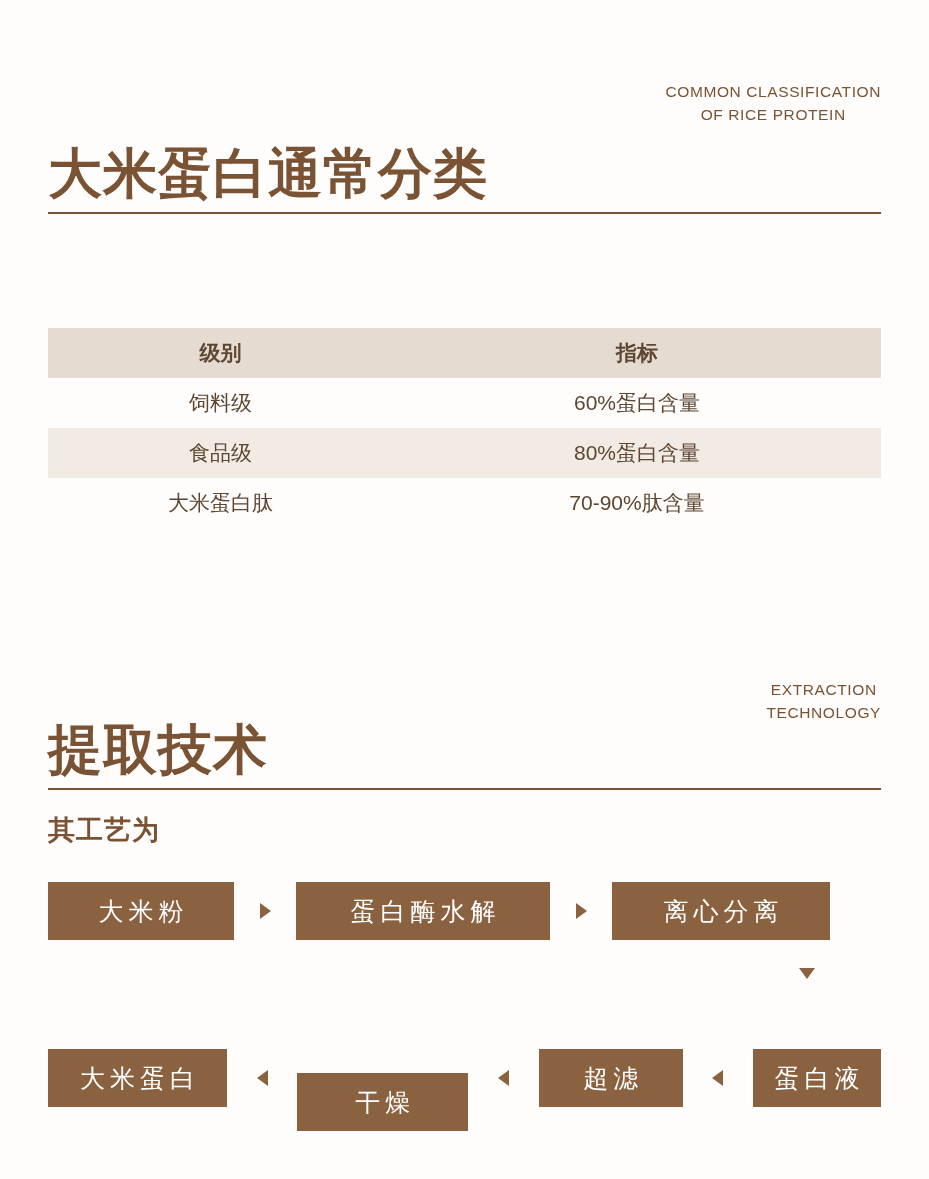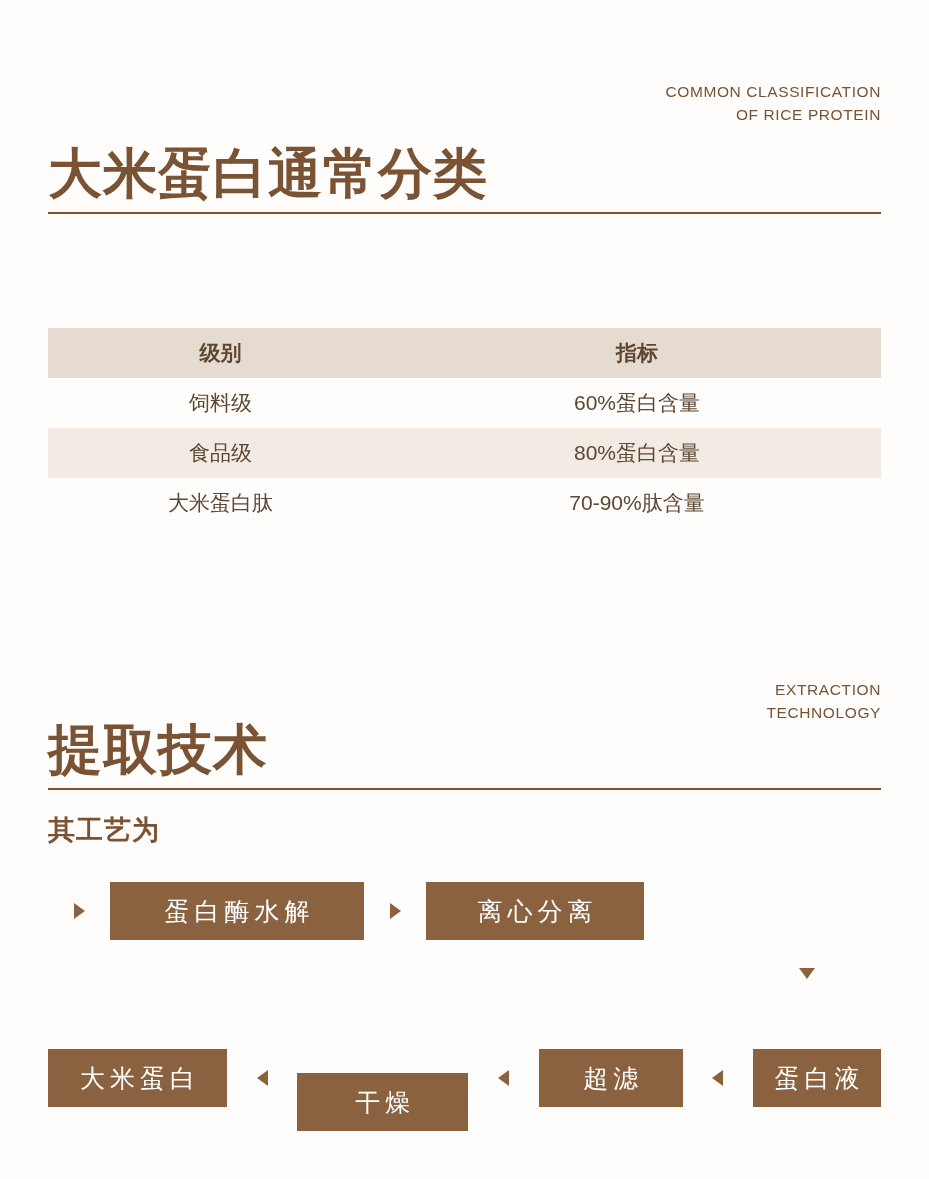--- a/index.html
+++ b/index.html
@@ -42,21 +42,21 @@
     line-height: 1;
     font-weight: bold;
     color: #7a5334;
     letter-spacing: 1px;
     font-family: "Liberation Sans", sans-serif;
   }
   .en-title {
     position: absolute;
     right: 0;
     top: 6px;
-    text-align: right;
+    text-align: center;
     font-size: 15.5px;
     line-height: 1.5;
     letter-spacing: 0.6px;
     color: #7a5334;
     font-family: "Liberation Sans", sans-serif;
   }
   .en-title.low {
     top: 28px;
   }
   .rule {
@@ -210,20 +210,21 @@
         <div>TECHNOLOGY</div>
       </div>
     </div>
     <div class="rule"></div>
   </div>
 
   <div class="proc-lead">其工艺为</div>
 
   <div class="flow flow-1">
     <div class="flow-row">
+      <div class="box b1">大米粉</div>
       <div class="gap-r">
           <div class="arrow-r"></div>
         </div>
       <div class="box b2">蛋白酶水解</div>
       <div class="gap-r">
           <div class="arrow-r"></div>
         </div>
       <div class="box b3">离心分离</div>
     </div>
   </div>

